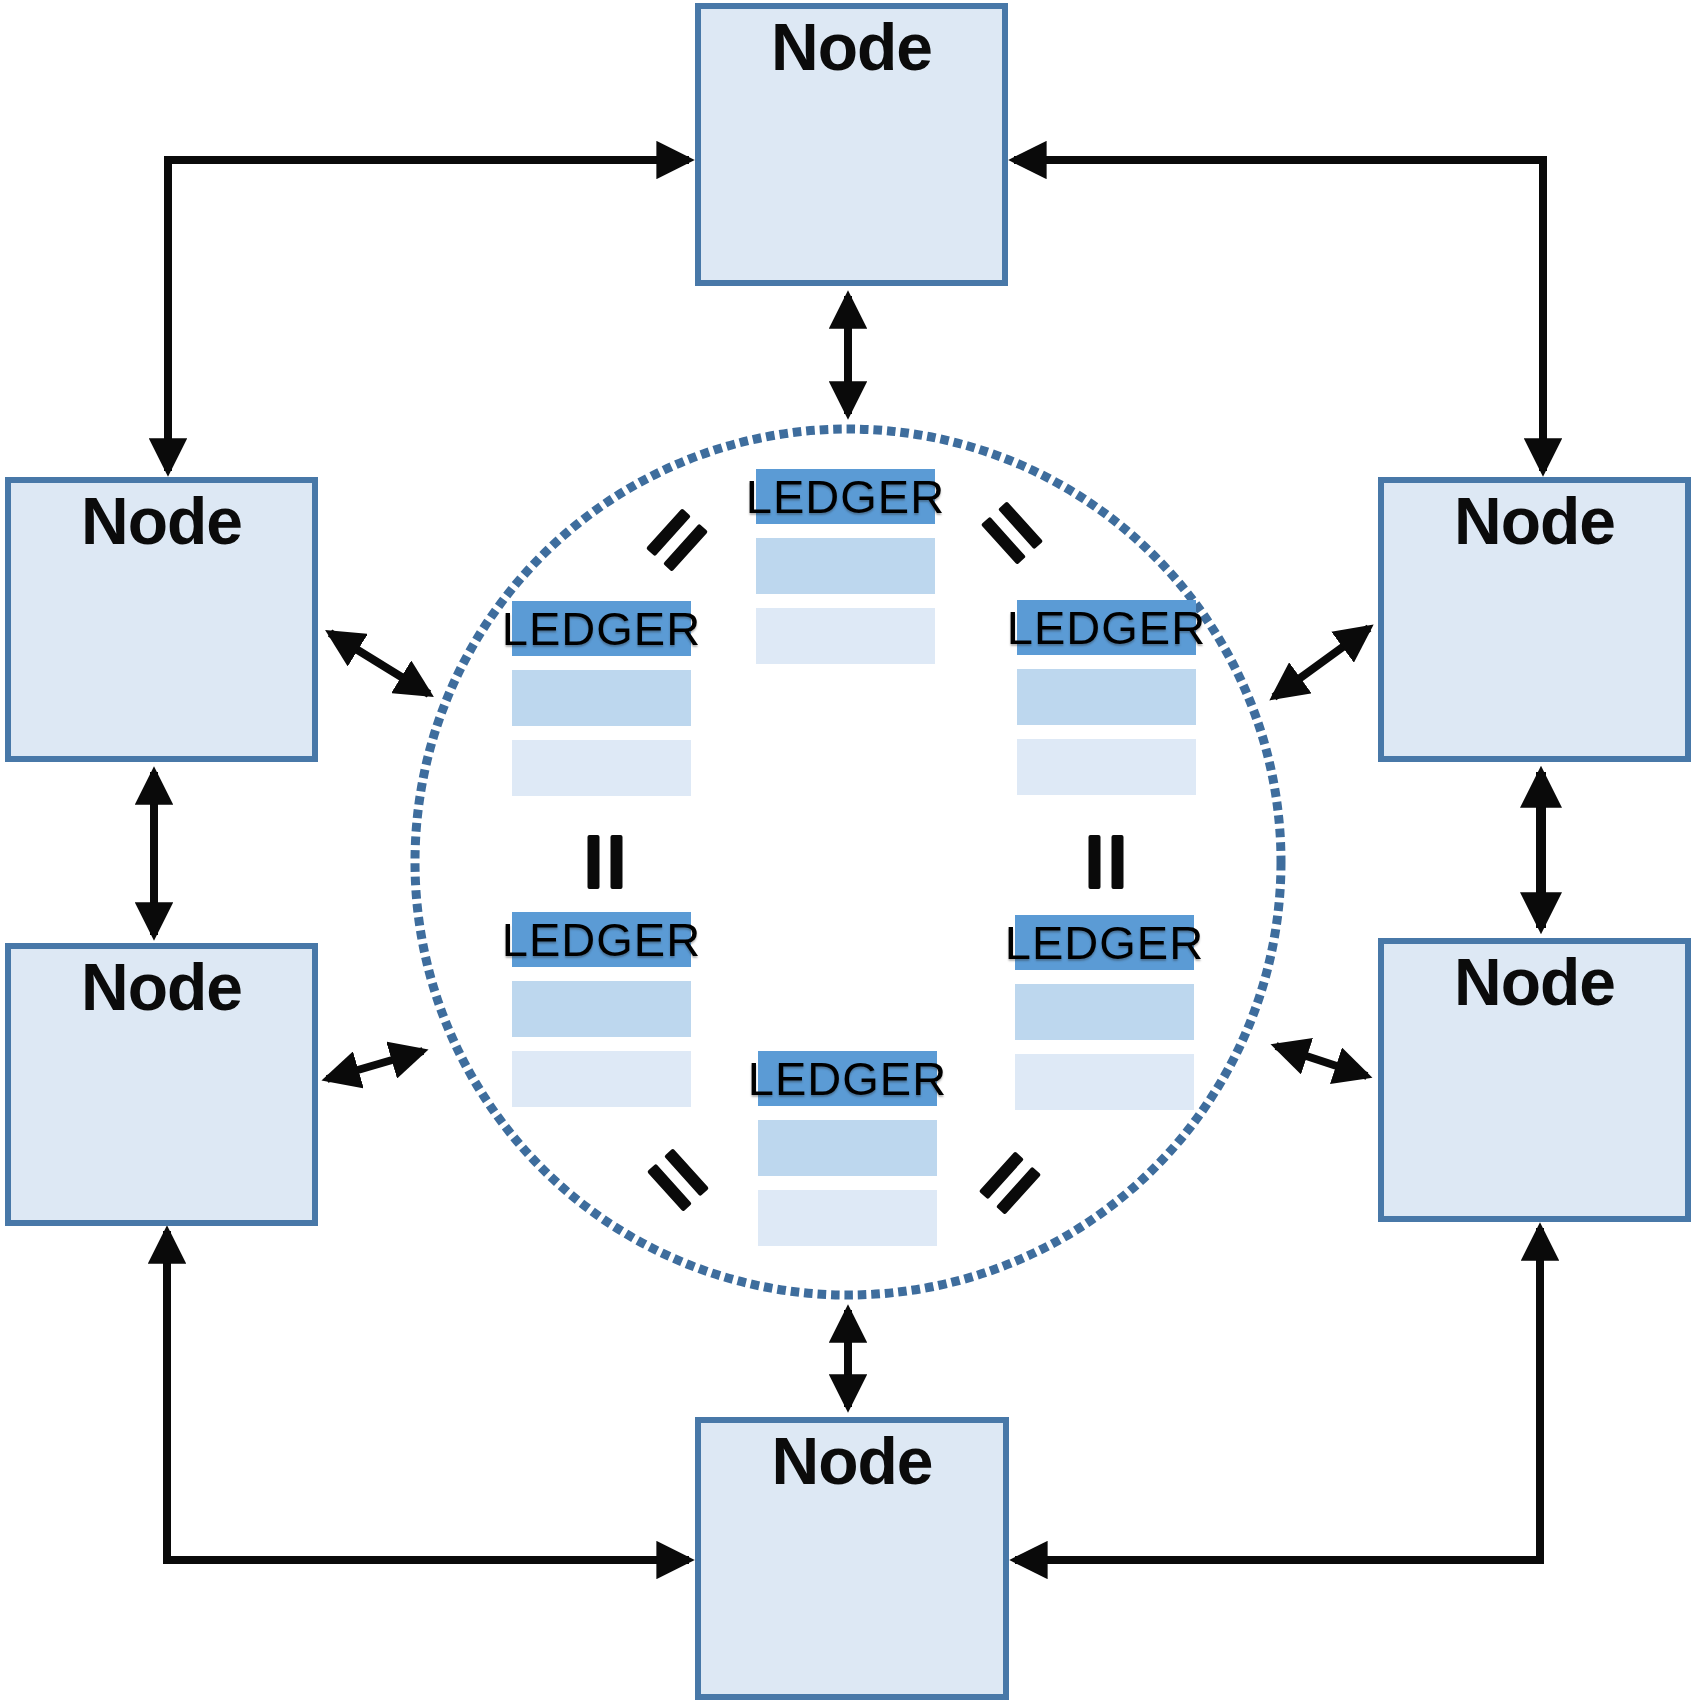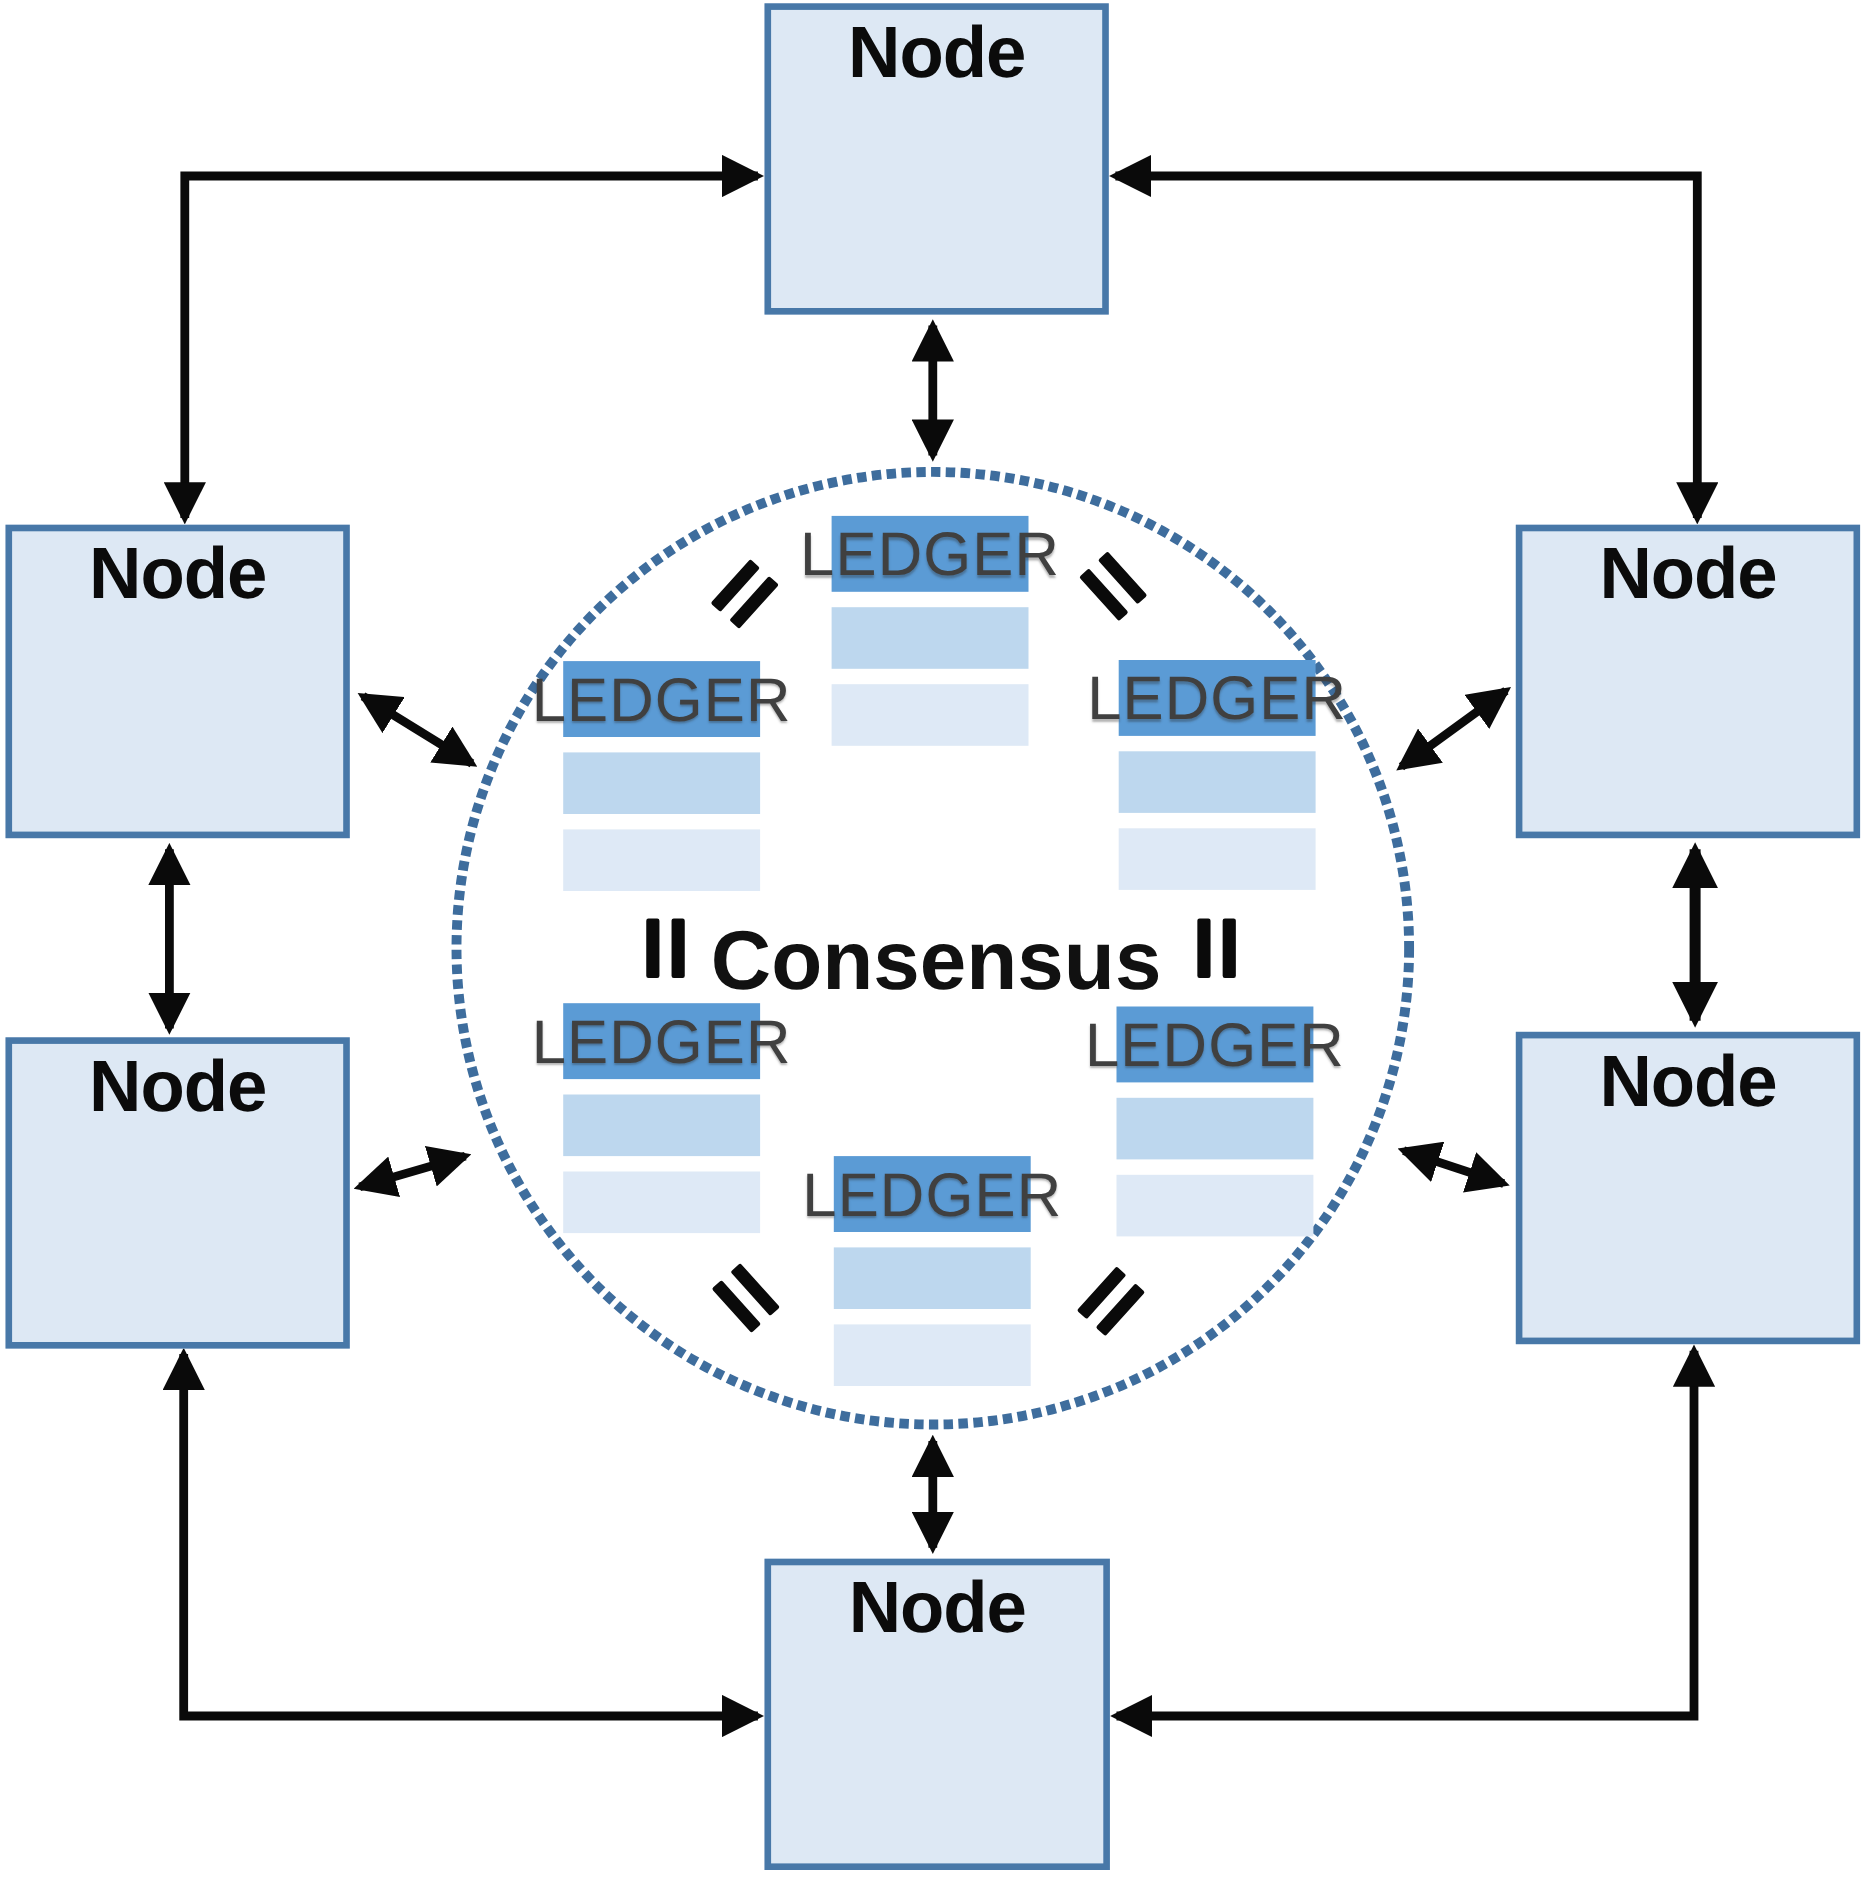--- a/index.html
+++ b/index.html
@@ -11,23 +11,23 @@
   .node-box{
     position:absolute;box-sizing:border-box;
     background:#dde8f4;border:6px solid #4878a8;
     display:flex;align-items:flex-start;justify-content:center;
   }
   .node-label{
     font-size:66px;font-weight:700;color:#0b0b0b;letter-spacing:-1px;
   }
   .ledger{position:absolute;width:179px;}
   .ledger-header{
-    height:69px;background:#5b9bd5;color:#404040;
+    height:55px;background:#5b9bd5;color:#000000;
     display:flex;align-items:center;justify-content:center;
-    font-size:56px;font-weight:500;letter-spacing:1px;
+    font-size:47px;font-weight:500;letter-spacing:1px;
     text-shadow:0 2px 2px rgba(40,40,40,0.35);
   }
   .ledger-row-medium{height:56px;margin-top:14px;background:#bdd7ee;}
   .ledger-row-light{height:56px;margin-top:14px;background:#dee9f6;}
   .equals-mark{
     position:absolute;width:54px;height:35px;
     transform-origin:center center;
   }
   .equals-mark .bar{
     position:absolute;left:0;width:54px;height:12px;background:#0a0a0a;border-radius:2px;
@@ -140,15 +140,14 @@
   </div>
   <div class="equals-mark" style="left:678px;top:1180px;transform:translate(-50%,-50%) rotate(48deg);">
     <div class="bar b1"></div>
       <div class="bar b2"></div>
   </div>
   <div class="equals-mark" style="left:1010px;top:1183px;transform:translate(-50%,-50%) rotate(-48deg);">
     <div class="bar b1"></div>
       <div class="bar b2"></div>
   </div>
 
-  <div id="consensus-label">Consensus</div>
 
 </div>
 
 </body></html>

